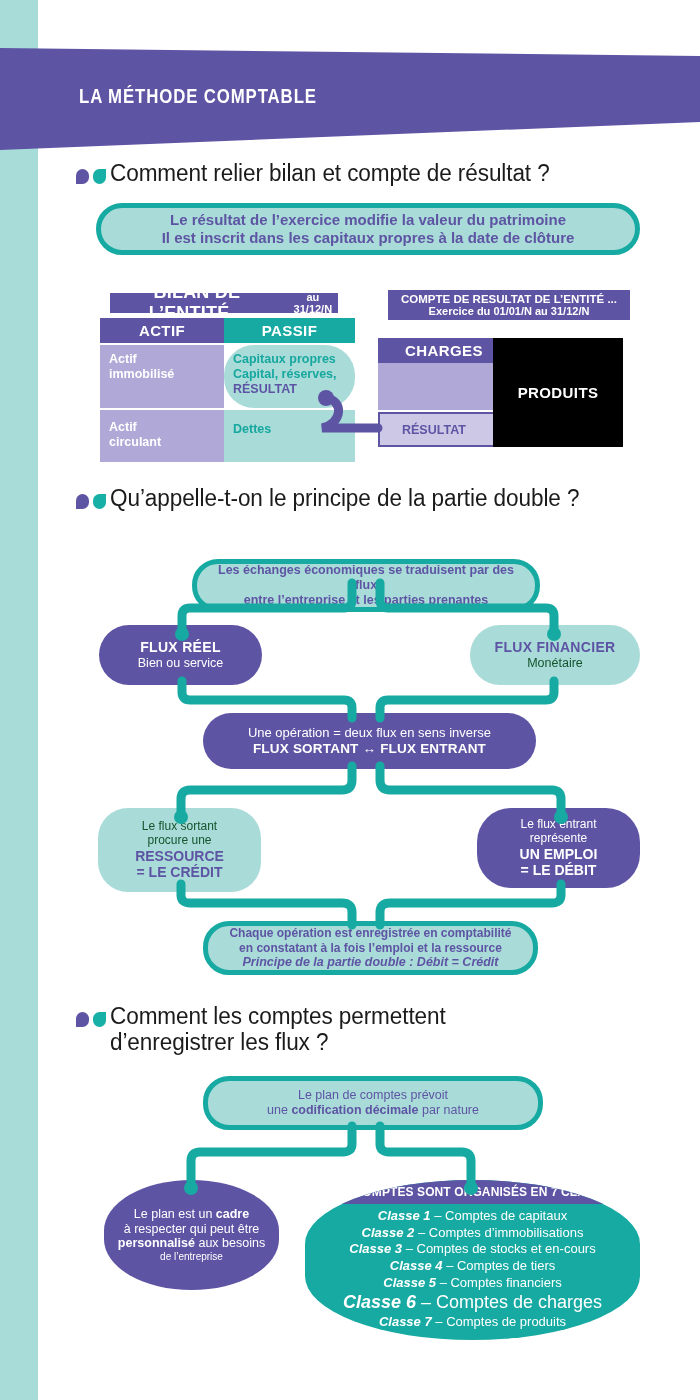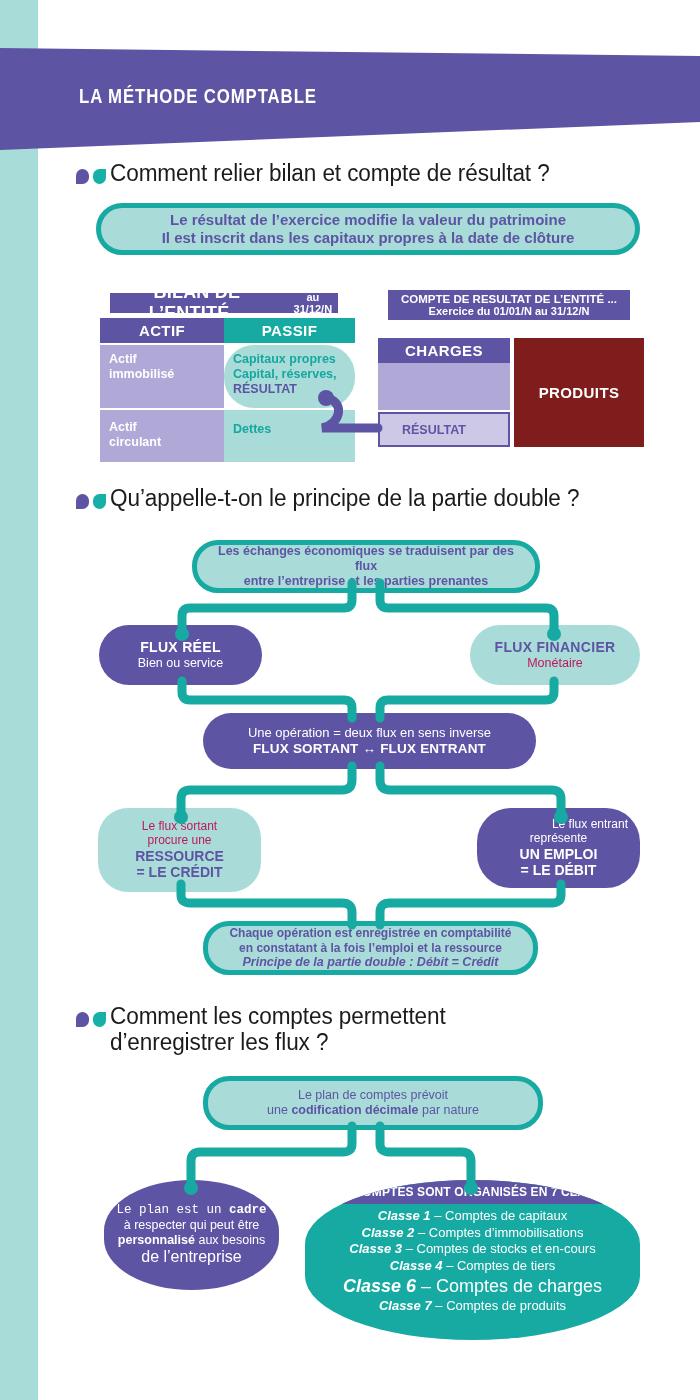--- a/index.html
+++ b/index.html
@@ -39,21 +39,21 @@
   .ln{display:block;line-height:1.18;}
 
   .b-teal{background:#a9dcd8;border:5px solid #17aaa2;border-radius:26px;}
   .b-purple{background:#5e54a4;border-radius:30px;}
   .b-lightteal{background:#a9dcd8;border-radius:30px;}
   .b-purple-pill{background:#5e54a4;border-radius:34px;}
 
   .t-purple{color:#5e54a4;}
   .t-teal{color:#16a79f;}
   .t-white{color:#ffffff;}
-  .t-dark{color:#be185d;}
+  .t-dark{color:#14532d;}
   .t-teal-br{color:#ffffff;}
   .bold{font-weight:bold;}
   .ital{font-style:italic;font-weight:bold;}
 
   
   .conn{position:absolute;left:0;top:0;width:700px;height:1400px;pointer-events:none;}
   .tbl-title{
     position:absolute;background:#5e54a4;color:#fff;text-align:center;
     display:flex;align-items:center;justify-content:center;
   }
@@ -125,33 +125,33 @@
     <span style="font-size:11px;font-weight:bold;">Exercice du 01/01/N au 31/12/N</span>
   </div>
 
   <div class="cell hdr" style="left:378px;top:338px;width:132px;height:25px;background:#5e54a4;">
     <span>CHARGES</span>
   </div>
   <div class="cell" style="left:378px;top:363px;width:132px;height:47px;background:#b0a8d6;"></div>
   <div class="cell" style="left:378px;top:412px;width:132px;height:35px;background:#cdc8e6;border:2px solid #5e54a4;">
     <div class="ctext t-purple bold" style="font-size:12.5px;padding:9px 0 0 22px;">RÉSULTAT</div>
   </div>
-  <div class="cell" style="left:514px;top:338px;width:130px;height:109px;background:#7f1d1d;align-items:center;justify-content:center;">
+  <div class="cell" style="left:493px;top:338px;width:130px;height:109px;background:#000000;align-items:center;justify-content:center;">
     <span class="t-white bold" style="font-size:15px;letter-spacing:.4px;">PRODUITS</span>
   </div>
 
   <div class="sec-head" style="left:76px;top:485px;width:600px;">
     <div class="bullets">
       <div class="leaf p"></div>
       <div class="leaf t"></div>
     </div>
     <div class="sec-title">Qu’appelle-t-on le principe de la partie double ?</div>
   </div>
 
-  <div class="fbox b-teal" style="left:192px;top:540px;width:348px;height:53px;">
+  <div class="fbox b-teal" style="left:192px;top:559px;width:348px;height:53px;">
     <div class="inner">
       <span class="ln t-purple bold" style="font-size:12.5px;">Les échanges économiques se traduisent par des flux</span>
       <span class="ln t-purple bold" style="font-size:12.5px;">entre l’entreprise et les parties prenantes</span>
     </div>
   </div>
 
   <div class="fbox b-purple-pill" style="left:99px;top:625px;width:163px;height:60px;">
     <div class="inner">
       <span class="ln t-teal-br bold" style="font-size:14px;letter-spacing:.3px;">FLUX RÉEL</span>
       <span class="ln t-white" style="font-size:12.5px;">Bien ou service</span>
@@ -176,21 +176,21 @@
     <div class="inner">
       <span class="ln t-dark" style="font-size:12px;">Le flux sortant</span>
       <span class="ln t-dark" style="font-size:12px;">procure une</span>
       <span class="ln t-purple bold" style="font-size:14px;">RESSOURCE</span>
       <span class="ln t-purple bold" style="font-size:14px;">= LE CRÉDIT</span>
     </div>
   </div>
 
   <div class="fbox b-purple-pill" style="left:477px;top:808px;width:163px;height:80px;">
     <div class="inner">
-      <span class="ln t-white" style="font-size:12px;text-align:right;">Le flux entrant</span>
+      <span class="ln t-white" style="font-size:12px;">Le flux entrant</span>
       <span class="ln t-white" style="font-size:12px;">représente</span>
       <span class="ln t-teal-br bold" style="font-size:14px;">UN EMPLOI</span>
       <span class="ln t-teal-br bold" style="font-size:14px;">= LE DÉBIT</span>
     </div>
   </div>
 
   <div class="fbox b-teal" style="left:203px;top:921px;width:335px;height:54px;">
     <div class="inner">
       <span class="ln t-purple bold" style="font-size:12px;">Chaque opération est enregistrée en comptabilité</span>
       <span class="ln t-purple bold" style="font-size:12px;">en constatant à la fois l’emploi et la ressource</span>
@@ -211,47 +211,50 @@
     <div class="inner">
       <span class="ln t-purple" style="font-size:12.5px;">Le plan de comptes prévoit</span>
       <span class="ln" style="font-size:12.5px;">
         <span class="t-purple">une </span><span class="t-purple bold">codification décimale</span><span class="t-purple"> par nature</span>
       </span>
     </div>
   </div>
 
   <div class="fbox" style="left:104px;top:1180px;width:175px;height:110px;background:#5e54a4;border-radius:50%/46%;">
     <div class="inner" style="padding:0 8px;">
-      <span class="ln t-white" style="font-size:12.5px;font-family:Liberation Mono, monospace;">
+      <span class="ln t-white" style="font-size:12.5px;">
         <span>Le plan est un </span><span class="bold">cadre</span>
       </span>
       <span class="ln t-white" style="font-size:12.5px;">à respecter qui peut être</span>
       <span class="ln t-white" style="font-size:12.5px;">
         <span class="bold">personnalisé</span><span> aux besoins</span>
       </span>
-      <span class="ln t-white" style="font-size:16px;">de l’entreprise</span>
+      <span class="ln t-white" style="font-size:10px;">de l’entreprise</span>
     </div>
   </div>
 
   <div style="position:absolute;left:305px;top:1180px;width:335px;height:160px;border-radius:50%/40%;background:#17aaa2;overflow:hidden;">
     <div style="position:absolute;left:0;top:0;width:100%;height:24px;background:#5e54a4;display:flex;align-items:center;justify-content:center;">
       <span class="t-white bold" style="font-size:12px;letter-spacing:.1px;">LES COMPTES SONT ORGANISÉS EN 7 CLASSES</span>
     </div>
     <div style="position:absolute;left:0;top:28px;width:100%;text-align:center;">
       <div class="ln" style="font-size:13px;line-height:1.28;">
         <span class="t-white ital">Classe 1</span><span class="t-white"> – Comptes de capitaux</span>
       </div>
       <div class="ln" style="font-size:13px;line-height:1.28;">
         <span class="t-white ital">Classe 2</span><span class="t-white"> – Comptes d’immobilisations</span>
       </div>
       <div class="ln" style="font-size:13px;line-height:1.28;">
         <span class="t-white ital">Classe 3</span><span class="t-white"> – Comptes de stocks et en-cours</span>
       </div>
       <div class="ln" style="font-size:13px;line-height:1.28;">
         <span class="t-white ital">Classe 4</span><span class="t-white"> – Comptes de tiers</span>
+      </div>
+      <div class="ln" style="font-size:13px;line-height:1.28;">
+        <span class="t-white ital">Classe 5</span><span class="t-white"> – Comptes financiers</span>
       </div>
       <div class="ln" style="font-size:18px;line-height:1.28;">
         <span class="t-white ital">Classe 6</span><span class="t-white"> – Comptes de charges</span>
       </div>
       <div class="ln" style="font-size:13px;line-height:1.28;">
         <span class="t-white ital">Classe 7</span><span class="t-white"> – Comptes de produits</span>
       </div>
     </div>
   </div>
 

